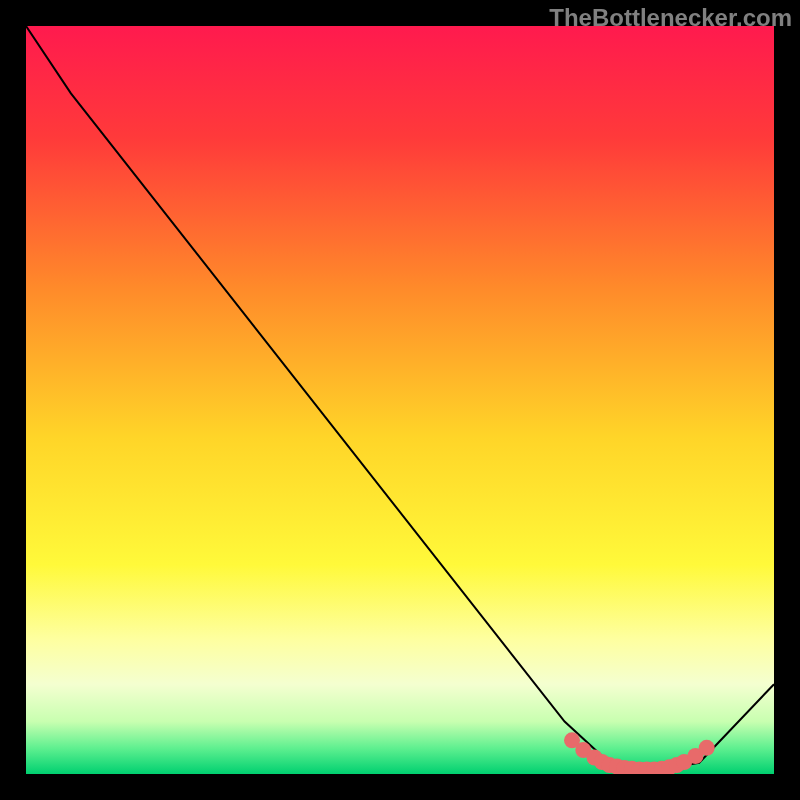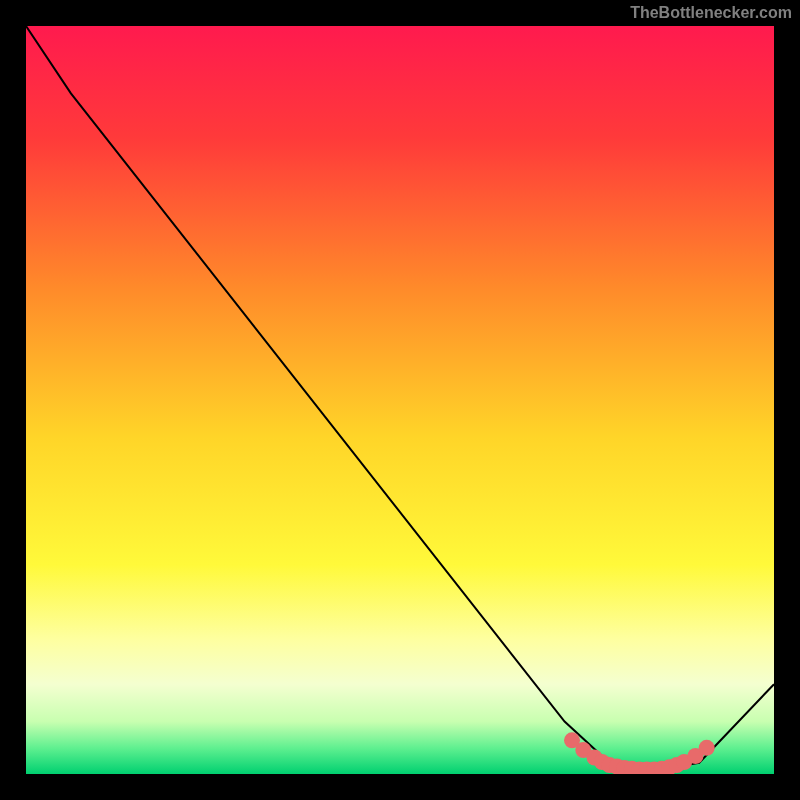--- a/index.html
+++ b/index.html
@@ -17,21 +17,21 @@
     left: 0;
     width: 800px;
     height: 800px;
     background: #000;
   }
   .watermark {
     position: absolute;
     top: 4px;
     right: 8px;
     color: #808080;
-    font-size: 16px;
+    font-size: 24px;
     font-weight: bold;
     z-index: 10;
   }
   .plot {
     position: absolute;
     top: 26px;
     left: 26px;
     width: 748px;
     height: 748px;
   }

